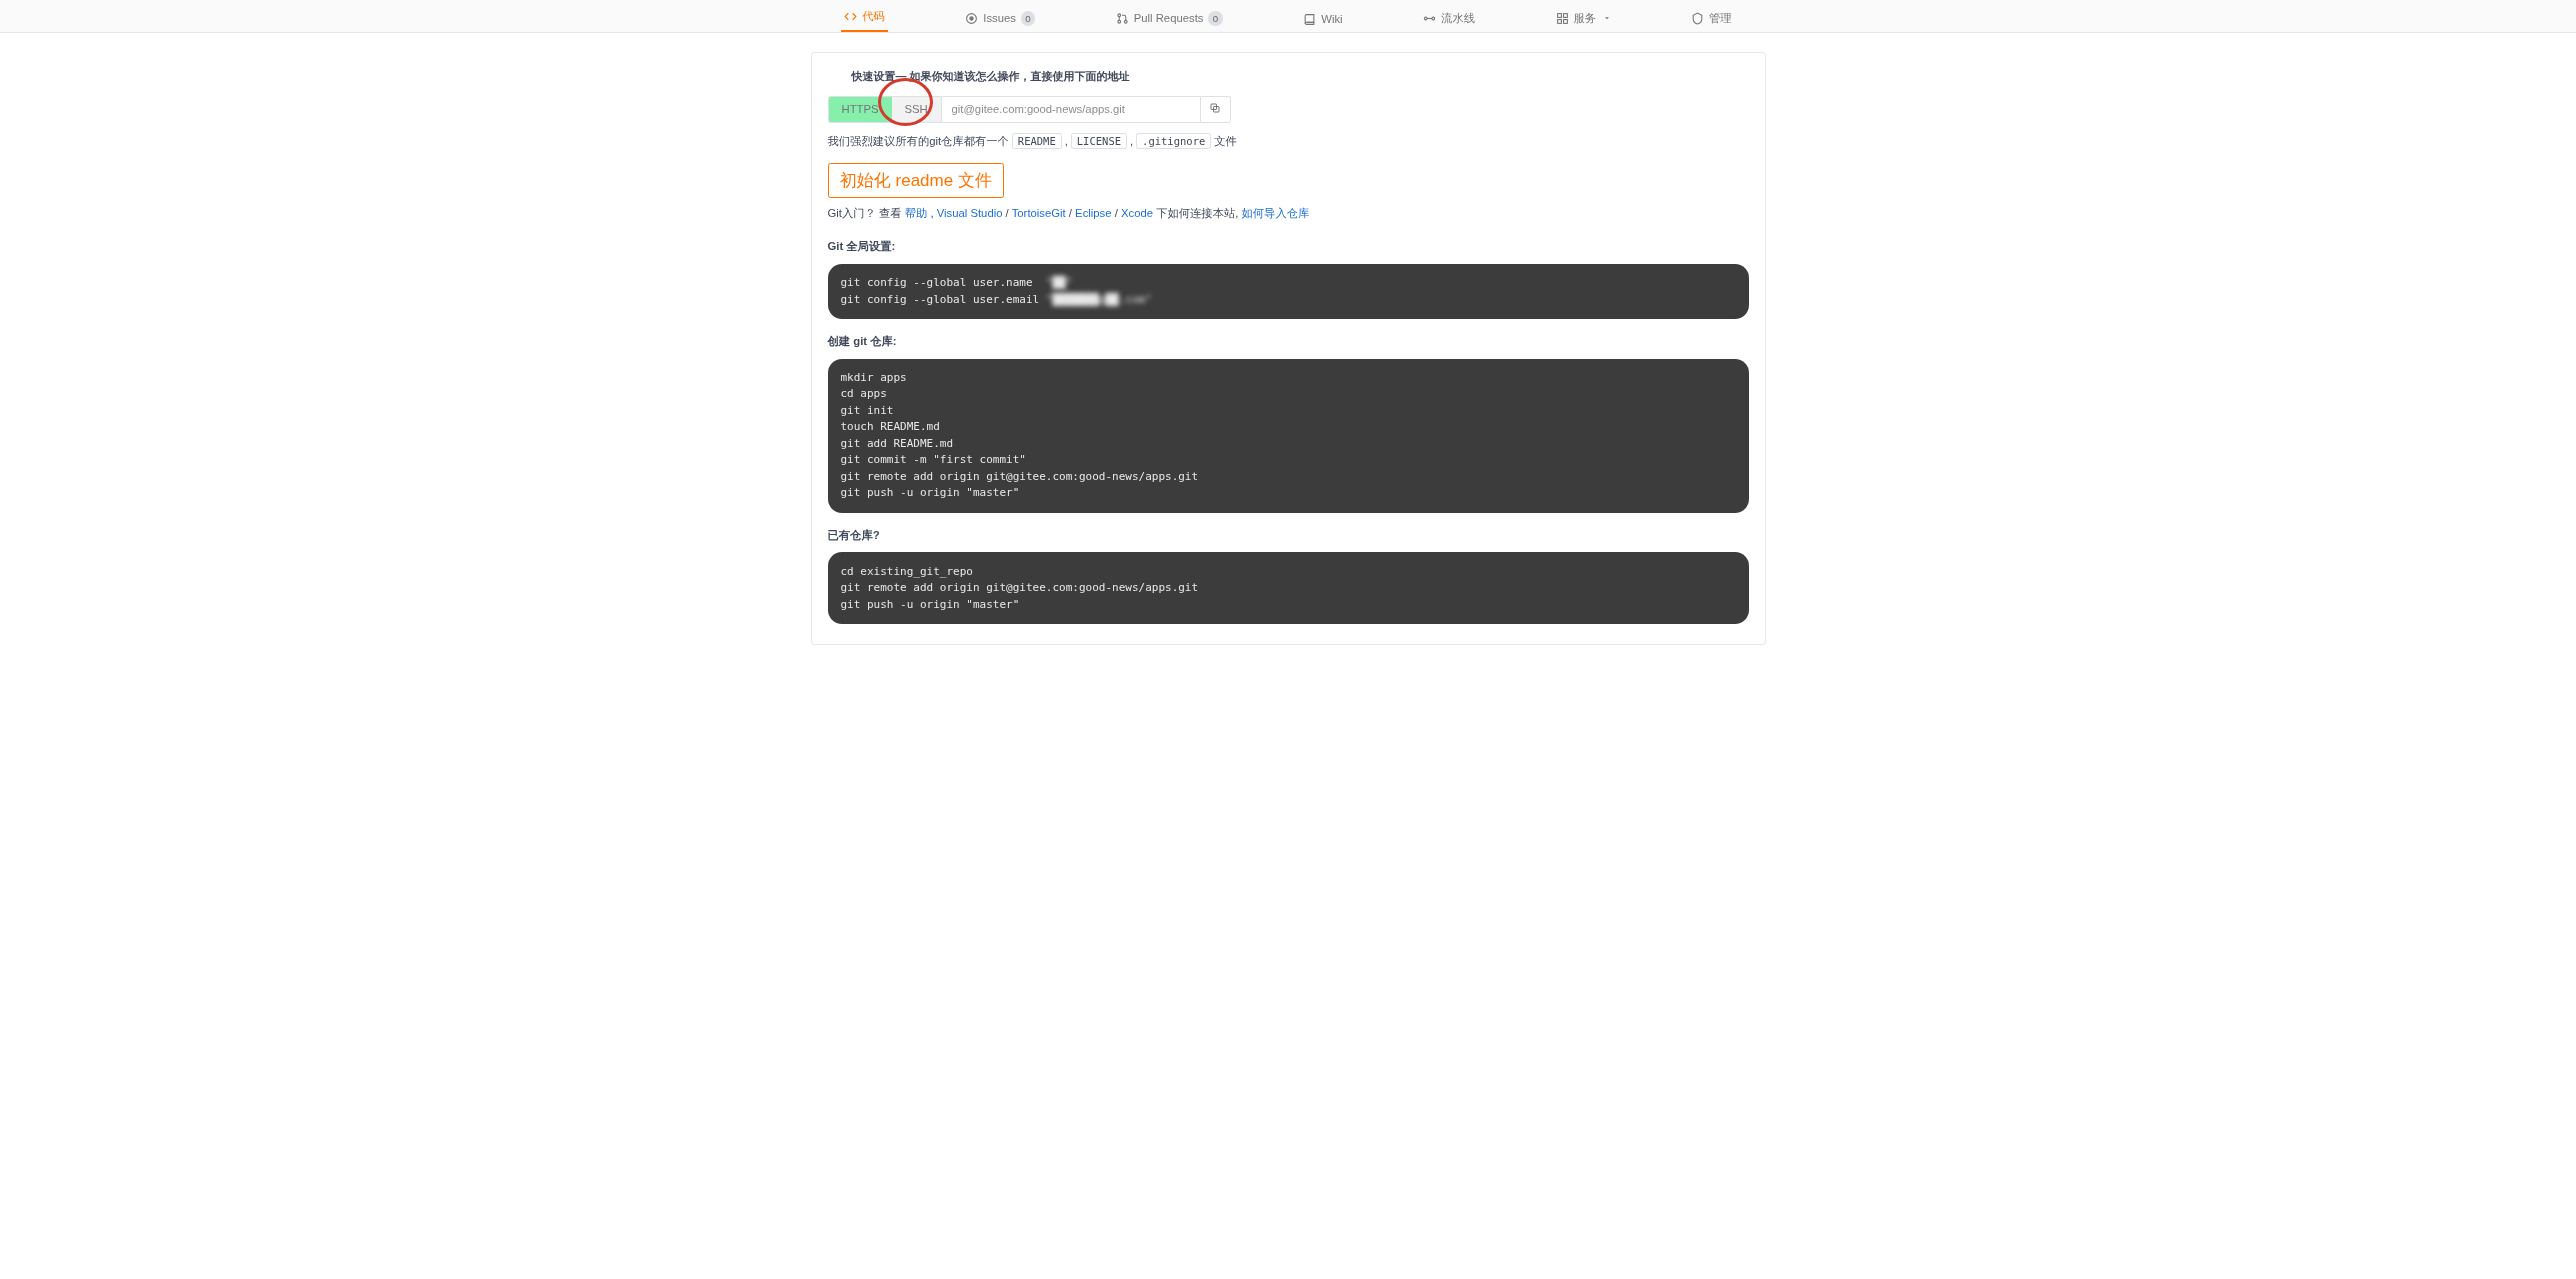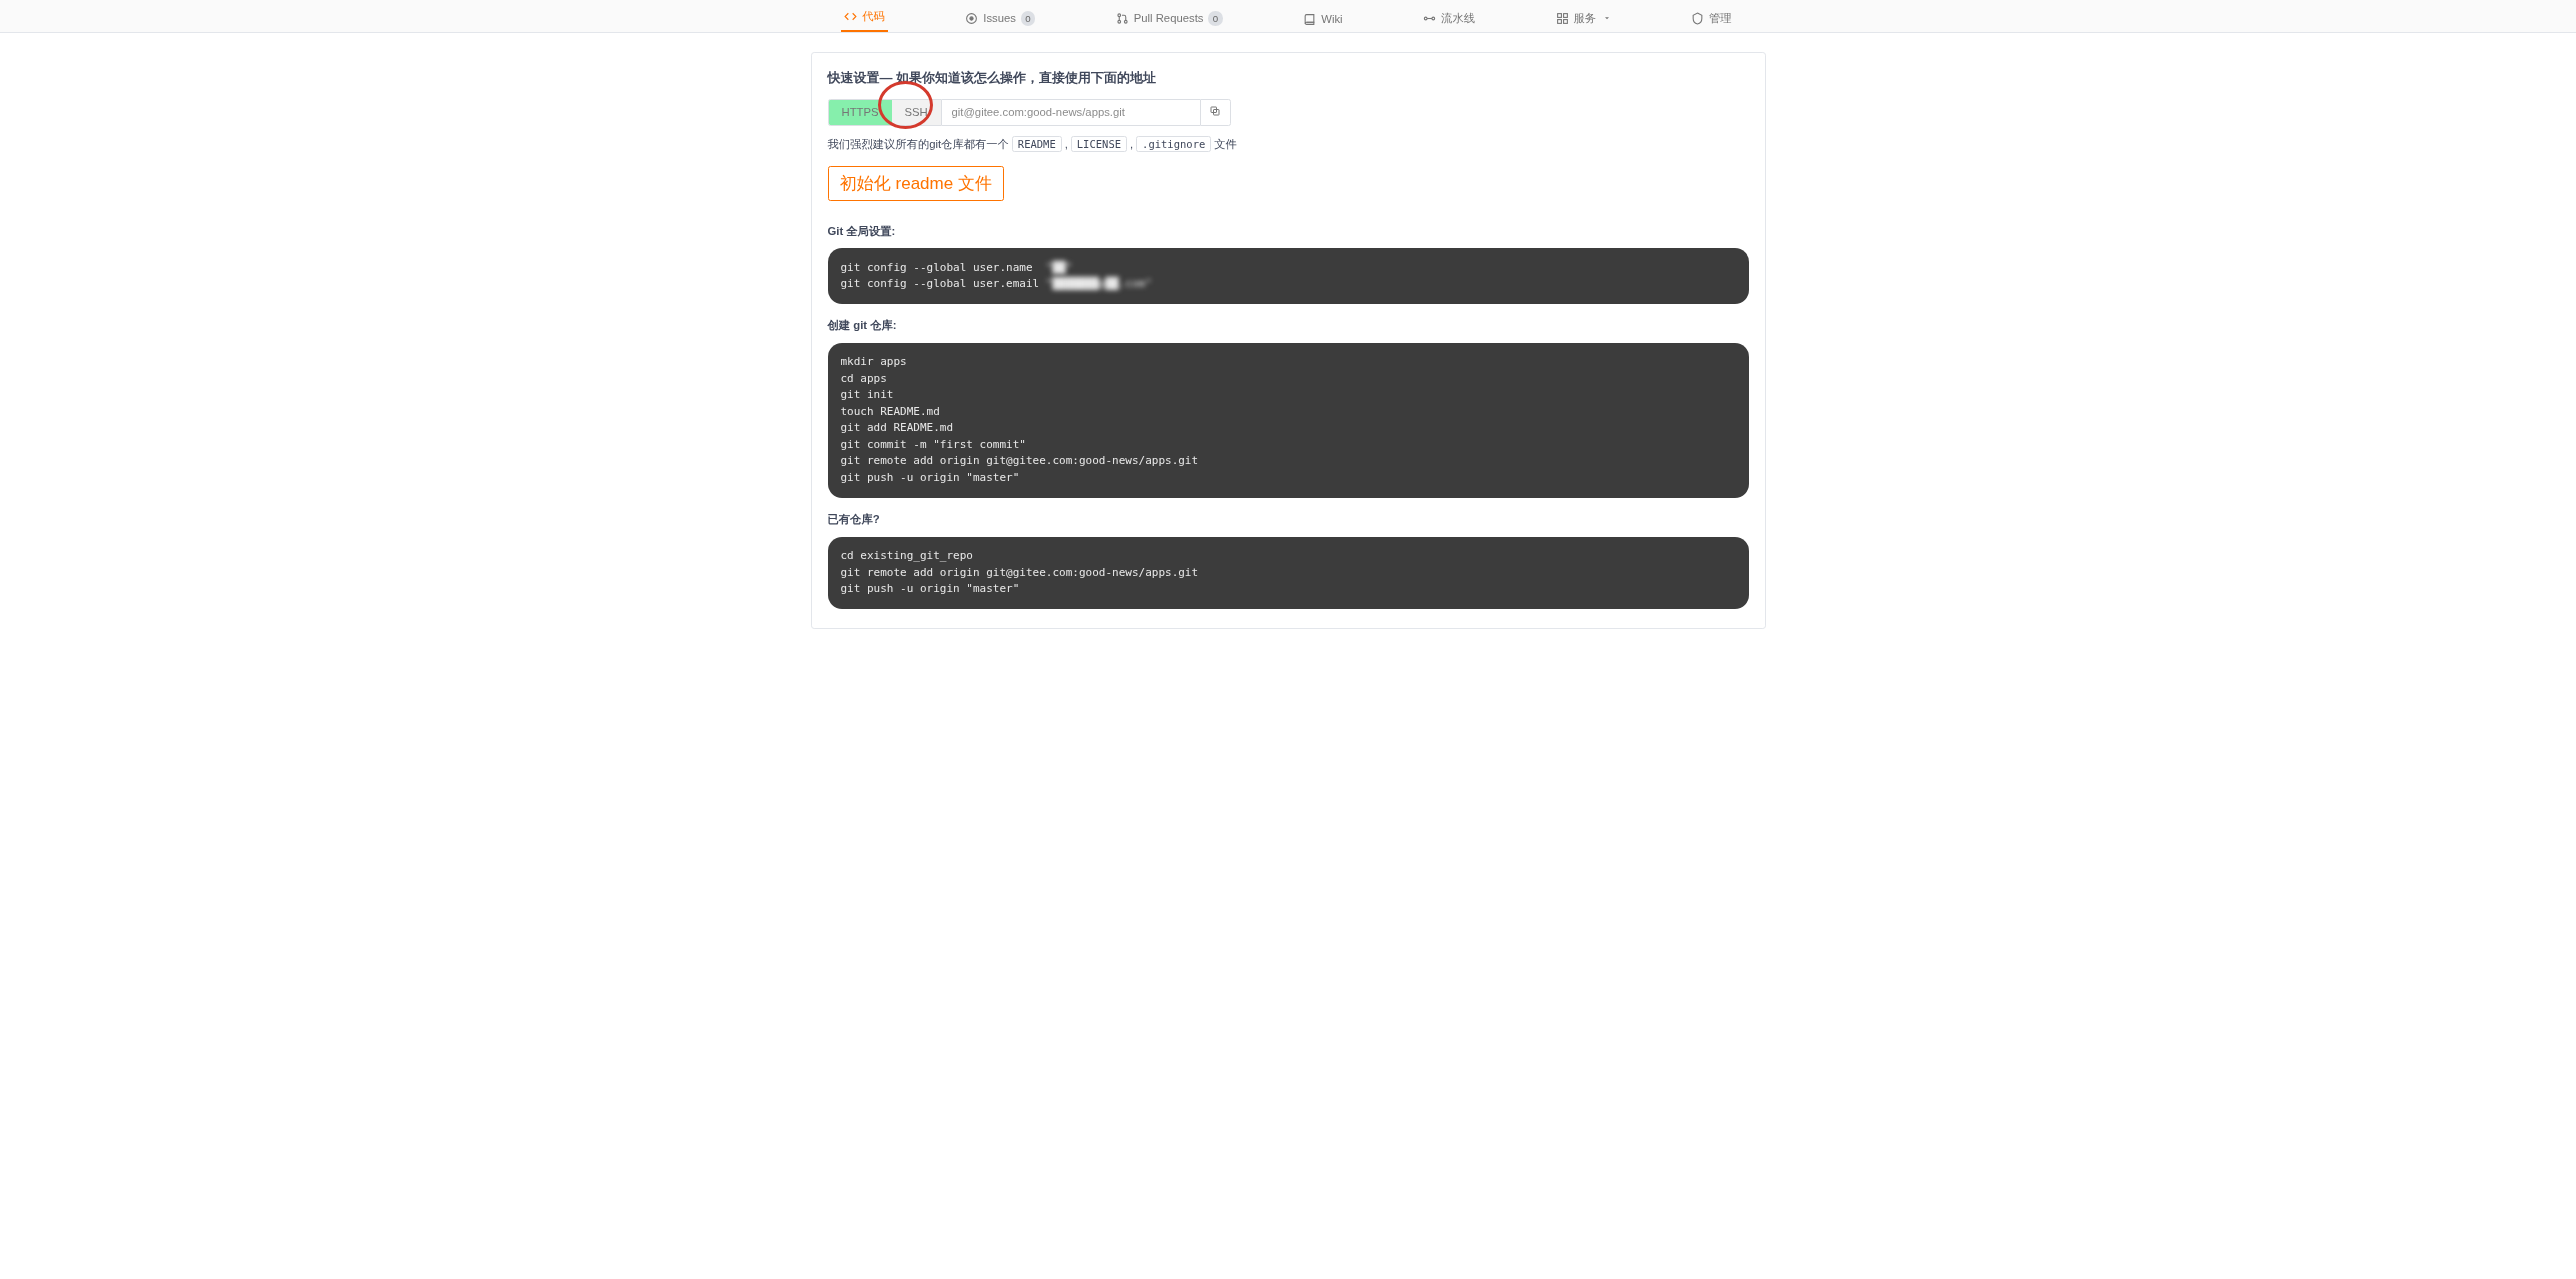--- a/index.html
+++ b/index.html
@@ -53,23 +53,24 @@
       margin: 19.4px auto 0;
       padding: 0 6.5px 16px;
     }
     .panel {
       border: 0.8px solid #e3e6eb;
       border-radius: 3.2px;
       padding: 16px 16px 19.4px 16px;
     }
     .quick-setup-title {
       font-weight: 600;
-      font-size: 13px;
+      font-size: 11px;
       color: #40485b;
       margin-bottom: 11.3px;
+      margin-left: 24px;
     }
     .clone-row {
       display: flex;
       align-items: stretch;
       margin-bottom: 11.3px;
       position: relative;
     }
     .clone-toggle {
       display: flex;
       border: 0.8px solid #dcdfe4;
@@ -284,20 +285,34 @@
       <span class="kbd">README</span>
       <span> , </span>
       <span class="kbd">LICENSE</span>
       <span> , </span>
       <span class="kbd">.gitignore</span>
       <span> 文件</span>
     </div>
 
     <button class="init-readme-btn">初始化 readme 文件</button>
 
+    <div class="intro-line">
+      <span>Git入门？ 查看 </span>
+      <span class="link">帮助</span>
+      <span> , </span>
+      <span class="link">Visual Studio</span>
+      <span> / </span>
+      <span class="link">TortoiseGit</span>
+      <span> / </span>
+      <span class="link">Eclipse</span>
+      <span> / </span>
+      <span class="link">Xcode</span>
+      <span> 下如何连接本站, </span>
+      <span class="link">如何导入仓库</span>
+    </div>
 
 
     <div class="sub-title">Git 全局设置:</div>
     <div class="code-block"><span>git config --global user.name  </span><span class="blur-span">"██"</span><span>
 git config --global user.email </span><span class="blur-span">"███████@██.com"</span></div>
 
     <div class="sub-title">创建 git 仓库:</div>
     <div class="code-block">mkdir apps
 cd apps
 git init

